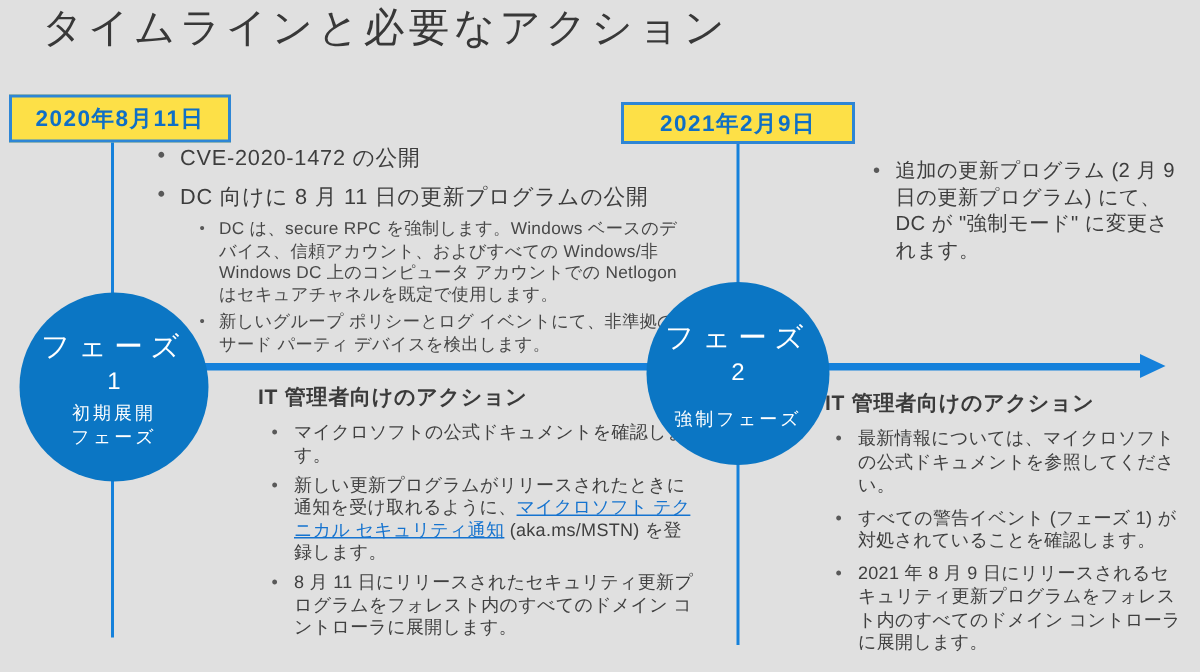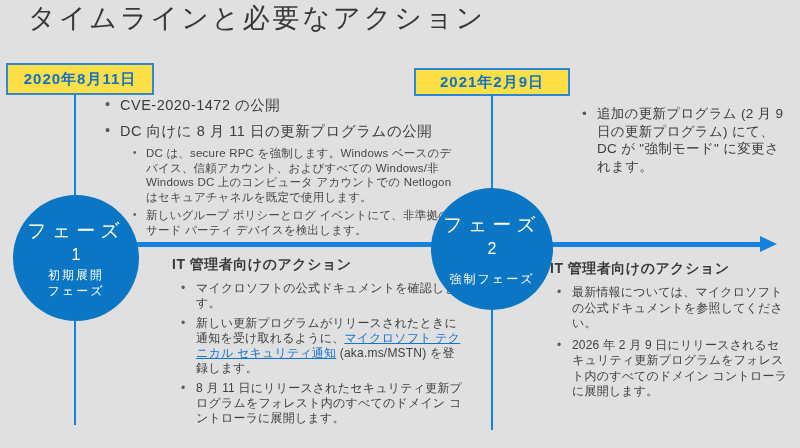--- a/index.html
+++ b/index.html
@@ -175,15 +175,16 @@
     </li>
     <li>8 月 11 日にリリースされたセキュリティ更新プログラムをフォレスト内のすべてのドメイン コントローラに展開します。</li>
 
   </ul>
 </div>
 
 <div class="abs actions-right">
   <div class="actions-header">IT 管理者向けのアクション</div>
   <ul>
     <li>最新情報については、マイクロソフトの公式ドキュメントを参照してください。</li>
-    <li>2026 年 2 月 9 日にリリースされるセキュリティ更新プログラムをフォレスト内のすべてのドメイン コントローラに展開します。</li>
+    <li>すべての警告イベント (フェーズ 1) が対処されていることを確認します。</li>
+    <li>2021 年 8 月 9 日にリリースされるセキュリティ更新プログラムをフォレスト内のすべてのドメイン コントローラに展開します。</li>
   </ul>
 </div>
 
 </body></html>

